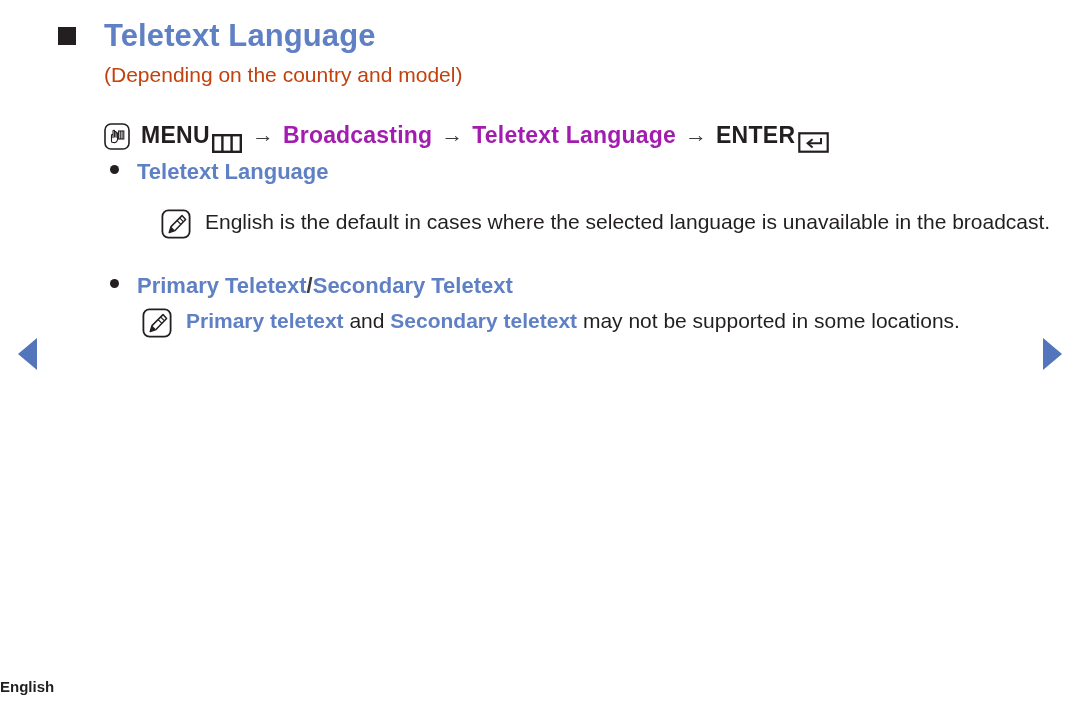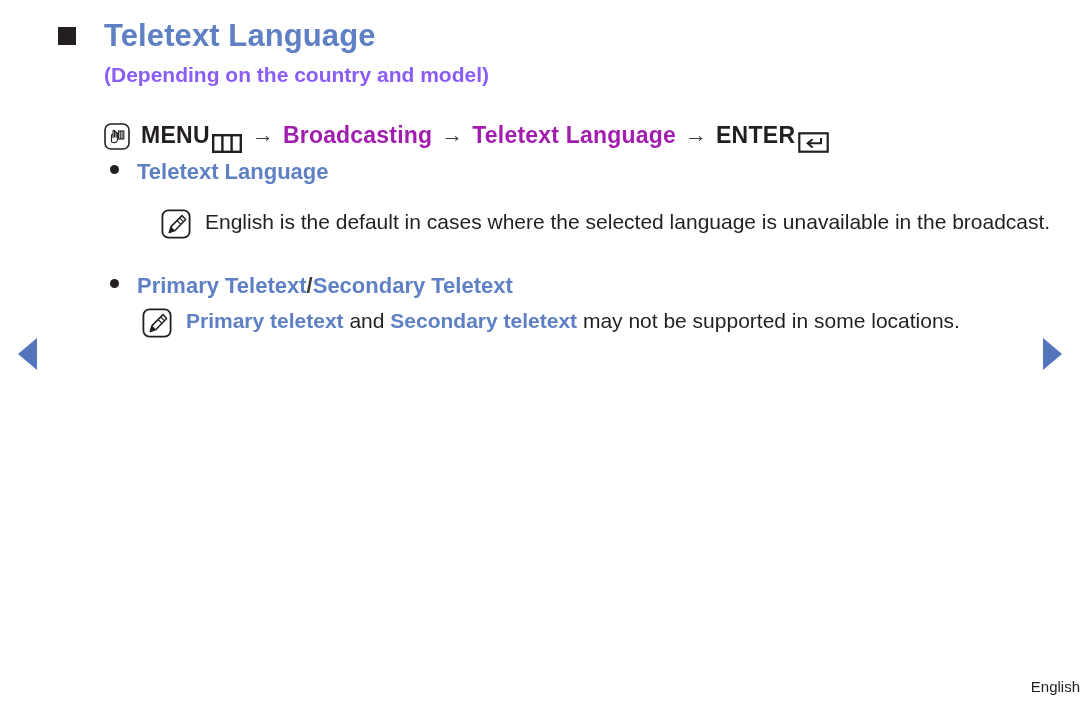--- a/index.html
+++ b/index.html
@@ -48,23 +48,22 @@
     letter-spacing: 0.1px;
     white-space: nowrap;
   }
 
   .subtitle {
     position: absolute;
     left: 104px;
     top: 60px;
     font-size: 21px;
     line-height: 30px;
-    color: #8b5cf6;
+    color: #c2410c;
     white-space: nowrap;
-    font-weight: bold;
   }
 
   
   .nav-path {
     position: absolute;
     left: 104px;
     top: 102px;
     display: flex;
     align-items: center;
     font-size: 23px;
@@ -194,23 +193,23 @@
     border-bottom: 16px solid transparent;
     border-left: 19px solid #5375bb;
   }
 
   
   .footer {
     position: absolute;
     left: 0;
     right: 0;
     top: 678px;
-    text-align: right;
+    text-align: left;
     font-size: 15px;
-    font-weight: normal;
+    font-weight: bold;
     color: #231f20;
   }
 </style>
 </head>
 <body>
 
 <div class="page">
 
   <div class="title-row">
     <div class="title-square"></div>

